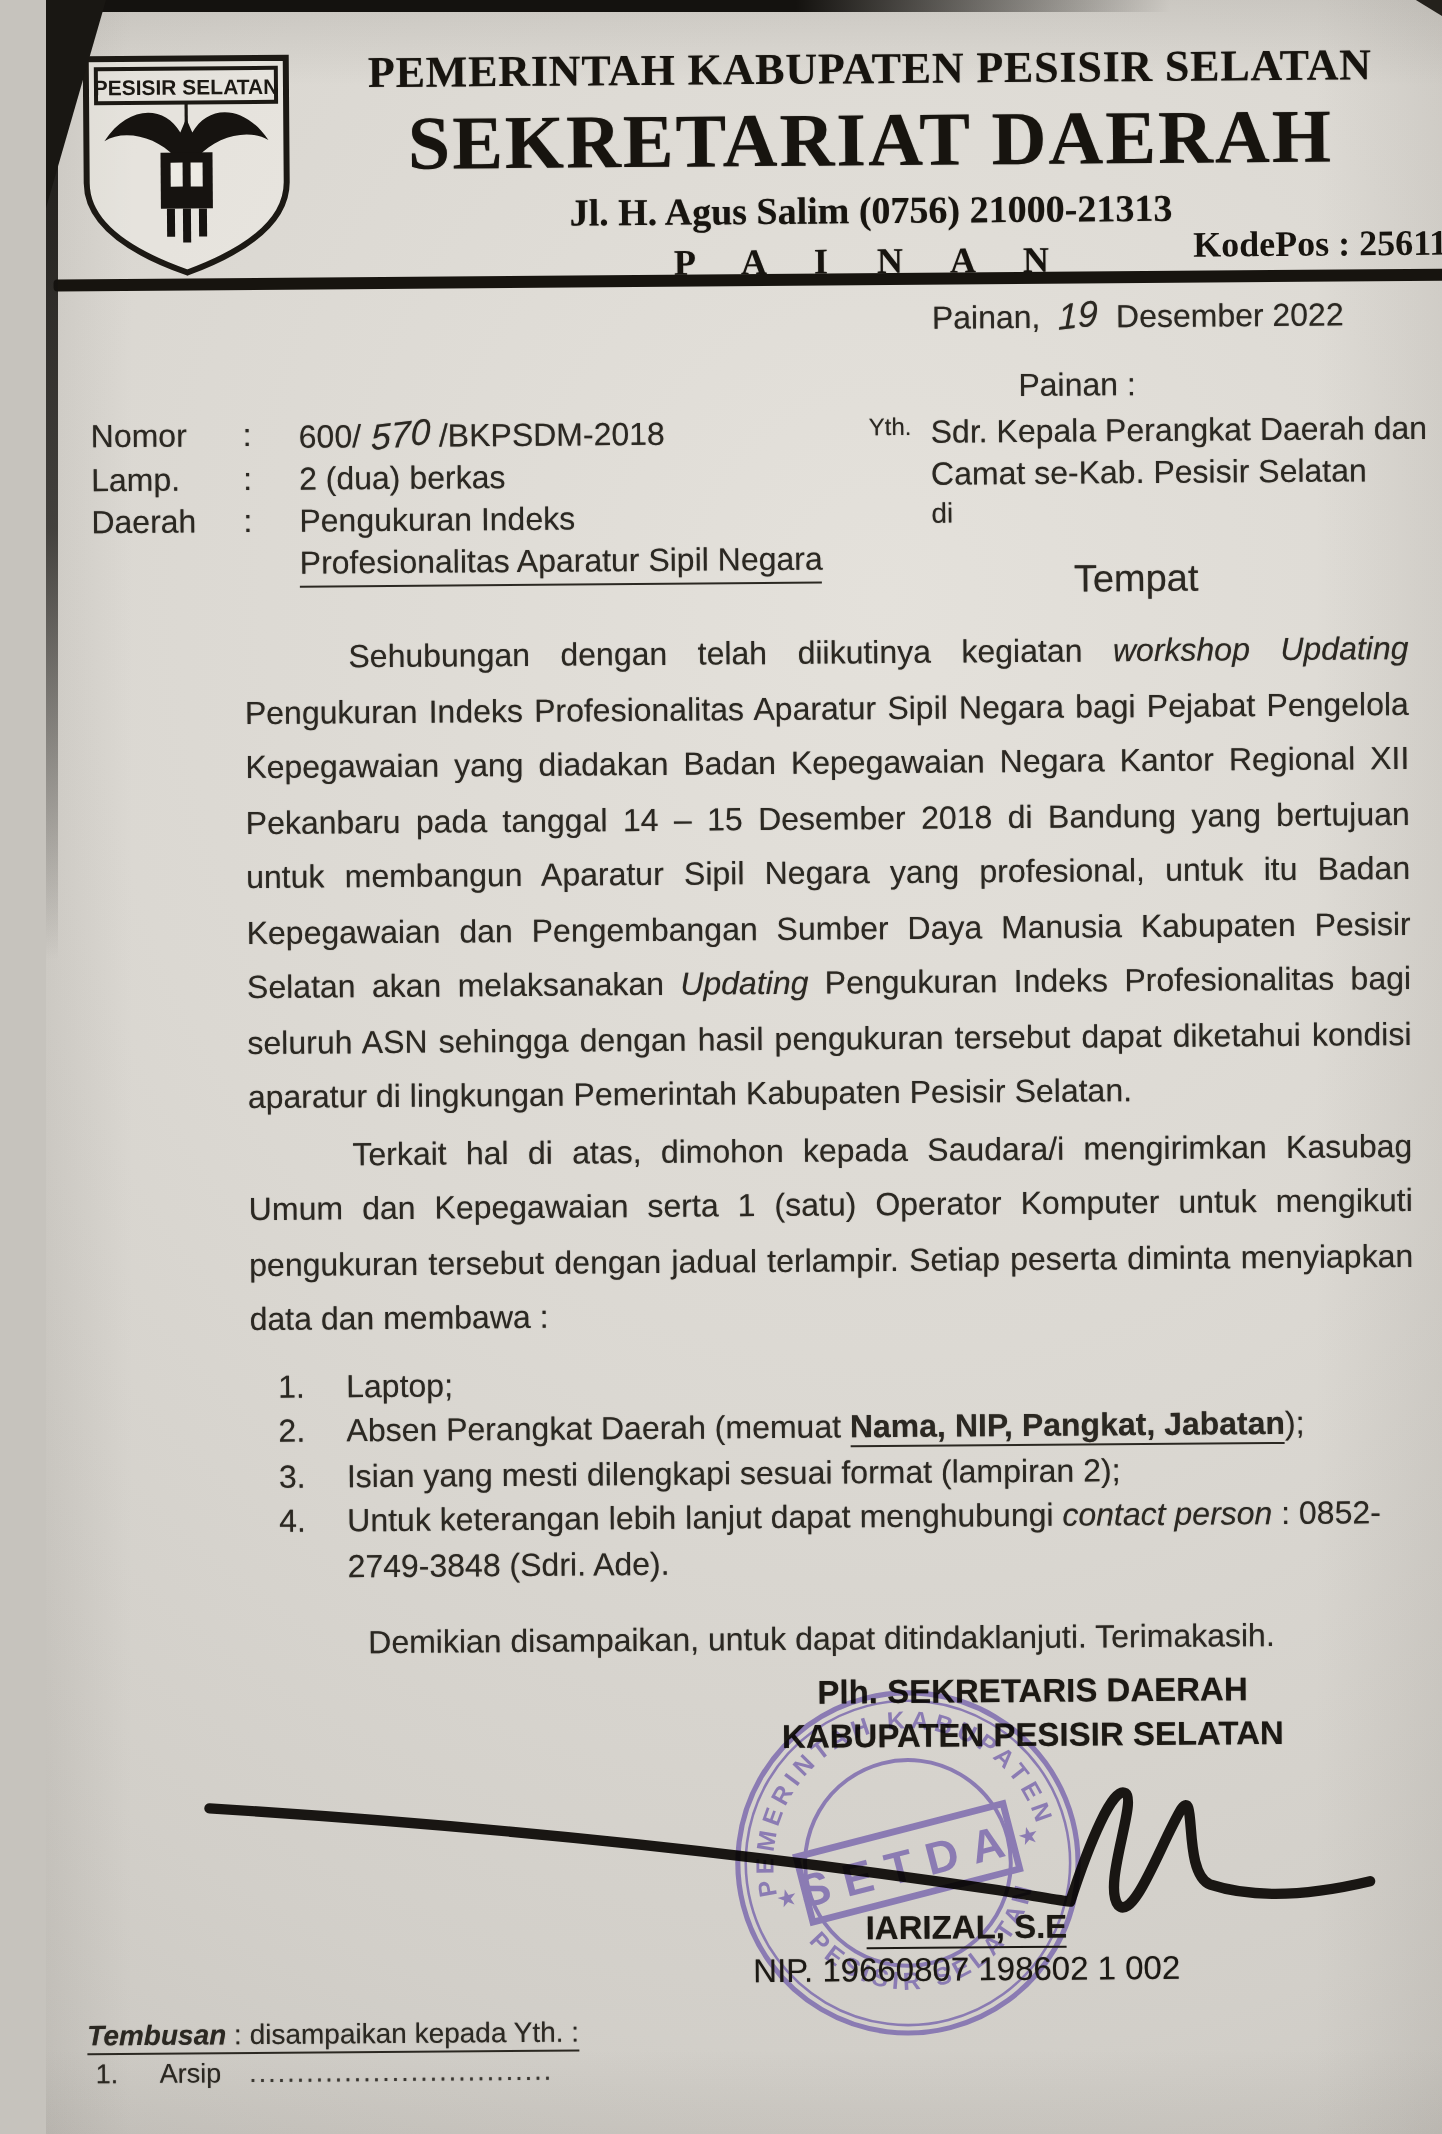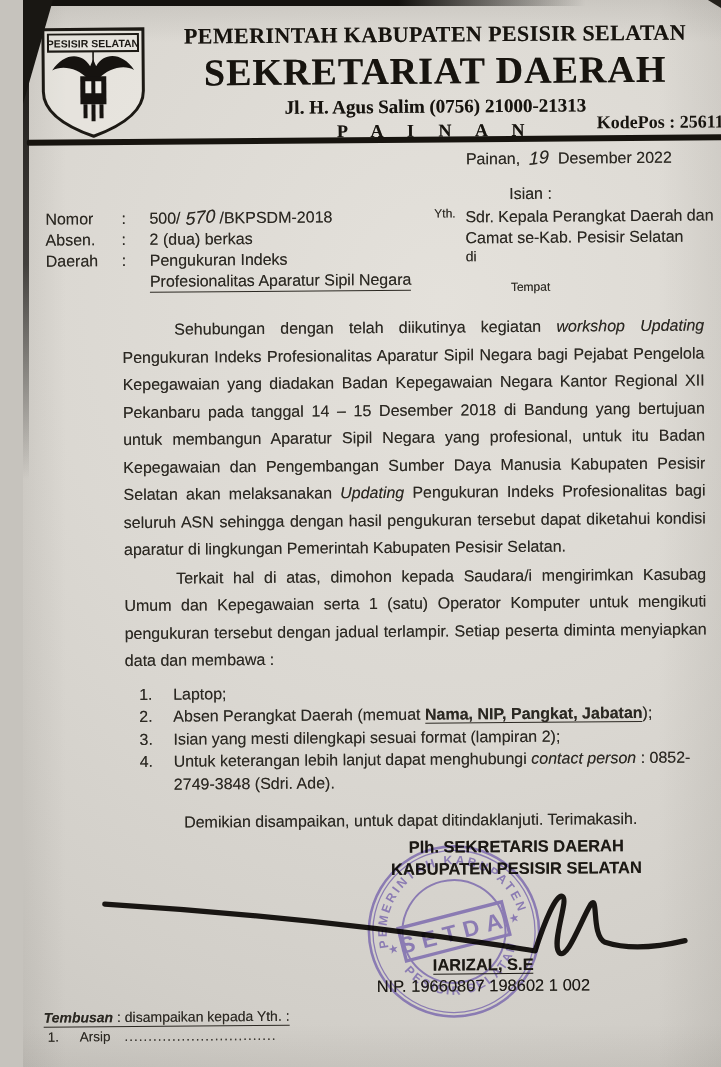--- a/index.html
+++ b/index.html
@@ -31,21 +31,21 @@
   .kodepos{right:18px;top:114px;font-family:Liberation Serif, serif;font-weight:bold;font-size:18px;color:#17140f;}
   .head-rule{left:6px;right:8px;top:137px;height:6px;background:#17140f;border-radius:2px;}
 
   
   .dateline{left:445px;top:149px;font-size:16px;white-space:nowrap;}
   .hand{display:inline-block;font-style:italic;transform:rotate(-6deg) skewX(-6deg);font-size:18px;font-weight:500;}
   .kepada{left:488px;top:186px;font-size:16px;}
   .yth{left:413px;top:207px;font-size:12px;}
   .recip{left:444px;top:207px;font-size:16px;line-height:21px;width:270px;}
   .di{left:444px;top:249px;font-size:14px;}
-  .tempat{left:489px;top:281px;font-size:12px;}
+  .tempat{left:515px;top:281px;font-size:19px;}
   .meta{left:24px;top:206px;font-size:16px;}
   .meta-row{display:grid;grid-template-columns:76px 28px auto;line-height:21px;}
   .perihal2{margin-left:104px;line-height:21px;border-bottom:1.6px solid #2b2822;display:inline-block;padding-bottom:0;}
   .meta-wrap{white-space:nowrap;}
 
   
   .letter-body{left:100px;top:314px;width:582px;font-size:16px;}
   .para{line-height:27.5px;text-align:justify;text-indent:52px;margin:0;}
   .para + .para{margin-top:1px;}
   .ital{font-style:italic;}
@@ -112,37 +112,37 @@
     </div>
     <div class="abs kodepos">KodePos : 25611</div>
     <div class="abs head-rule"></div>
 
     <div class="abs dateline soft">
       <span>Painan,</span>&nbsp;
       <span class="hand">19</span>&nbsp;
       <span>Desember 2022</span>
     </div>
 
-    <div class="abs kepada soft">Isian :</div>
+    <div class="abs kepada soft">Painan :</div>
     <div class="abs yth soft">Yth.</div>
     <div class="abs recip soft">
       <div>Sdr. Kepala Perangkat Daerah dan</div>
       <div>Camat se-Kab. Pesisir Selatan</div>
     </div>
     <div class="abs di soft">di</div>
     <div class="abs tempat soft">Tempat</div>
 
     <div class="abs meta soft">
       <div class="meta-row">
         <span>Nomor</span>
         <span>:</span>
-        <span class="meta-wrap"><span>500/</span>&nbsp;<span class="hand">570</span>&nbsp;<span>/BKPSDM-2018</span></span>
+        <span class="meta-wrap"><span>600/</span>&nbsp;<span class="hand">570</span>&nbsp;<span>/BKPSDM-2018</span></span>
       </div>
       <div class="meta-row">
-        <span>Absen.</span>
+        <span>Lamp.</span>
         <span>:</span>
         <span>2 (dua) berkas</span>
       </div>
       <div class="meta-row">
         <span>Daerah</span>
         <span>:</span>
         <span>Pengukuran Indeks</span>
       </div>
       <div><span class="perihal2">Profesionalitas Aparatur Sipil Negara</span></div>
     </div>

